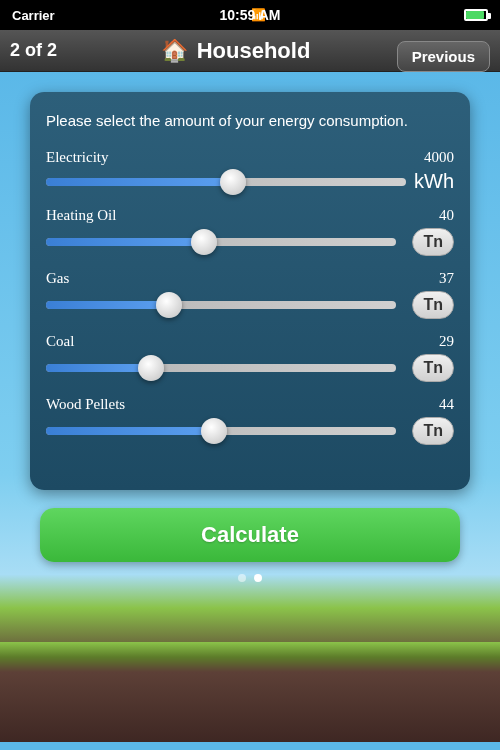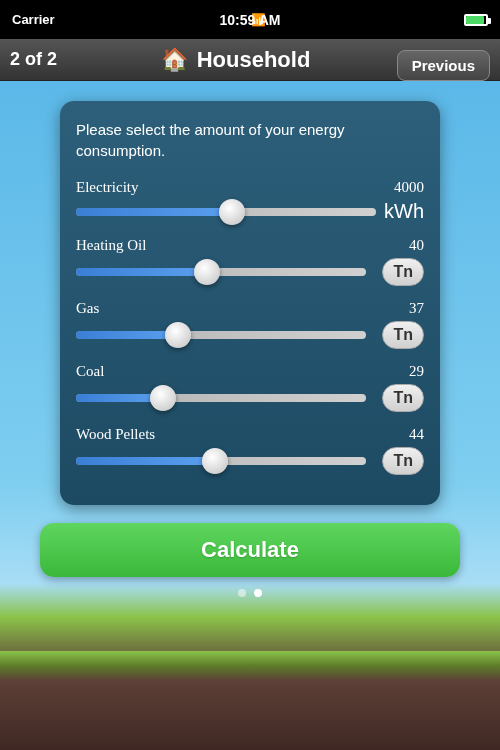--- a/index.html
+++ b/index.html
@@ -9,21 +9,21 @@
       height: 750px;
       font-family: -apple-system, 'Helvetica Neue', Arial, sans-serif;
       overflow: hidden;
       background: #5bb8e8;
     }
 
     
     #status-bar {
       background: #000;
       color: #fff;
-      height: 39px;
+      height: 30px;
       display: flex;
       align-items: center;
       justify-content: space-between;
       padding: 0 12px;
       font-size: 13px;
       font-weight: 600;
       position: relative;
     }
     #status-bar .carrier { font-size: 13px; }
     #status-bar .time { position: absolute; left: 50%; transform: translateX(-50%); font-size: 14px; font-weight: 700; }
@@ -101,22 +101,22 @@
       right: 0;
       height: 100px;
       background: linear-gradient(to bottom, #8bc34a 0%, #5d7c2a 15%, #5d4037 30%, #3e2723 100%);
       z-index: 0;
     }
 
     
     #card {
       background: linear-gradient(to bottom, #2d5f7a, #1d4a63);
       border-radius: 14px;
-      padding: 18px 16px 16px;
-      width: 380px;
+      padding: 18px 16px 31px;
+      width: 440px;
       z-index: 1;
       box-shadow: 0 4px 15px rgba(0,0,0,0.4);
     }
 
     #card-description {
       color: #fff;
       font-size: 15px;
       margin-bottom: 18px;
       line-height: 1.4;
     }

